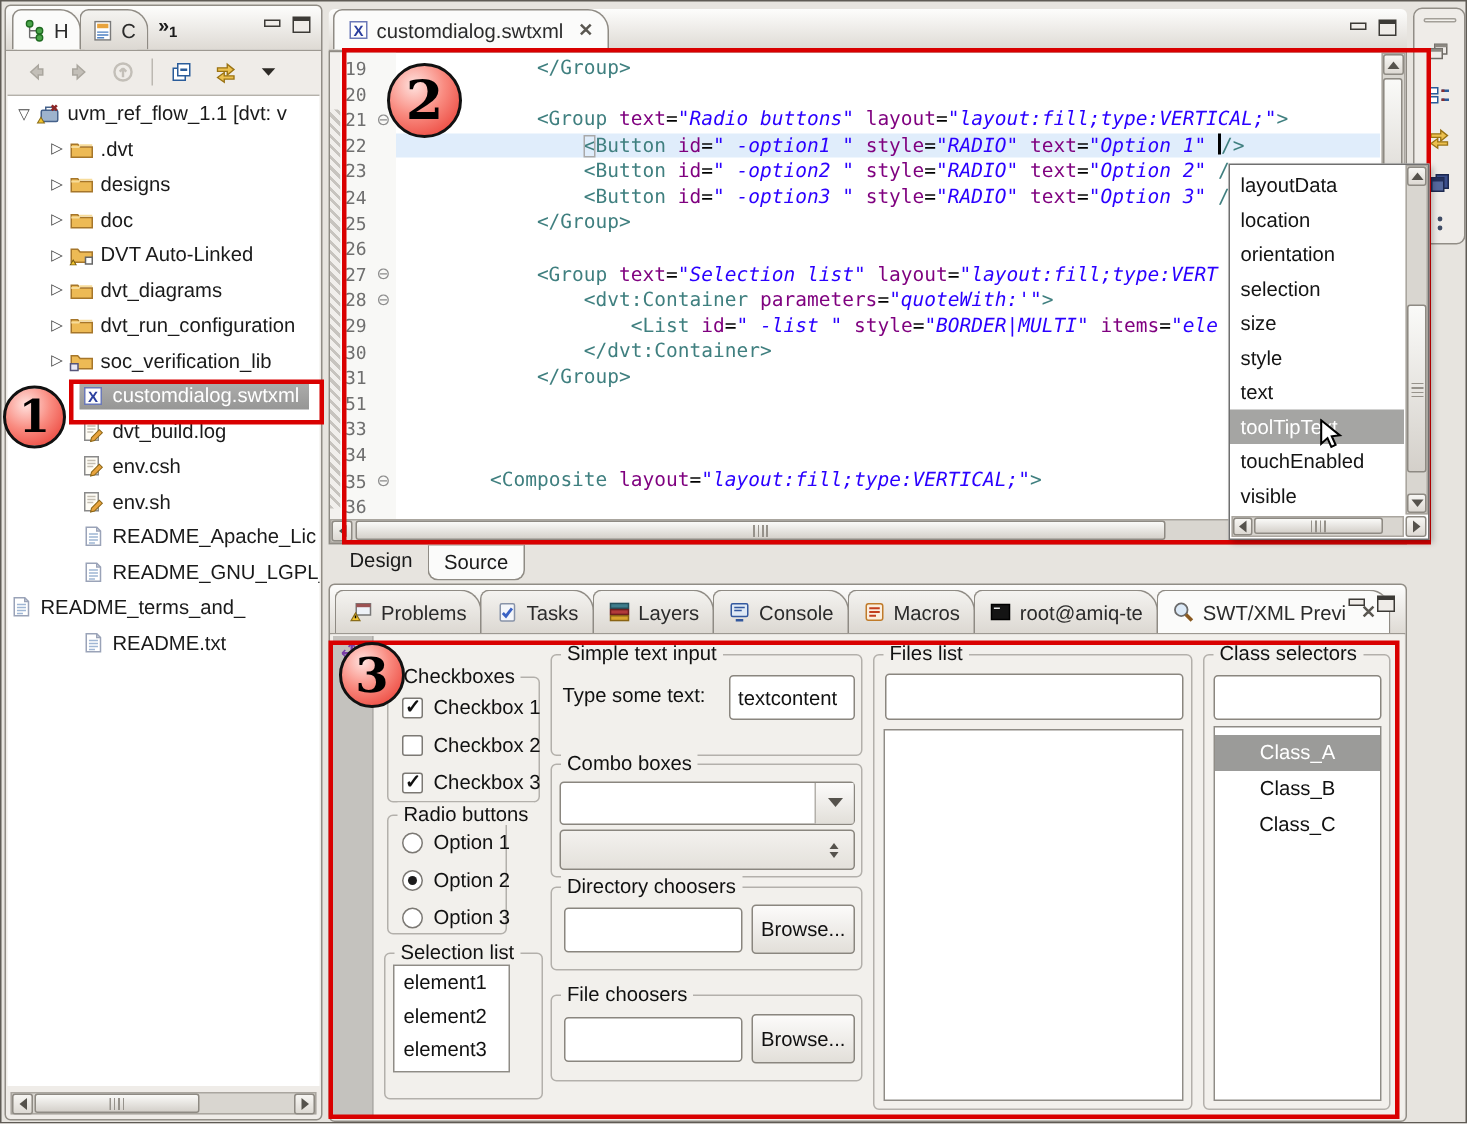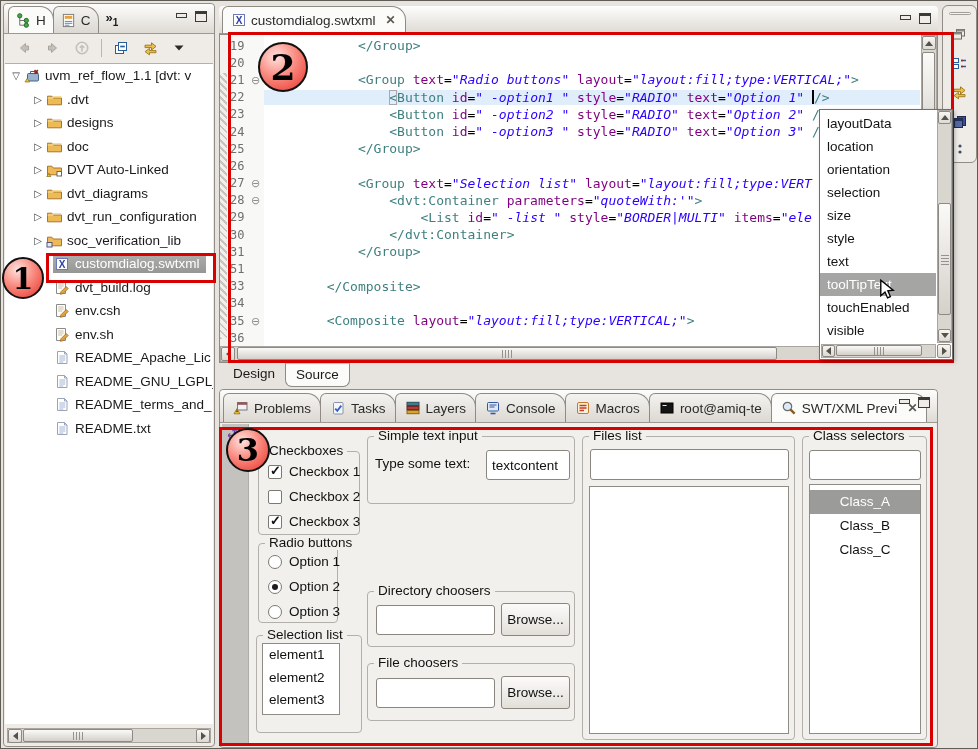--- a/index.html
+++ b/index.html
@@ -362,21 +362,21 @@
             <span class="ticon">
               <svg width="13" height="15" viewBox="0 0 13 15">
                 <path d="M1.5 1.5h7L11 4v9.5H1.5z" fill="#fff" stroke="#9aa3b8"></path>
                 <path d="M8.5 1.5V4H11" fill="none" stroke="#9aa3b8"></path>
                 <path d="M3.3 6h6M3.3 8h6M3.3 10h6M3.3 12h4" stroke="#9fb6d4"></path>
               </svg>
             </span>
             <span class="tlabel">README_GNU_LGPL_</span>
           </span>
         </div>
-        <div class="trow" style="padding-left: 48px;">
+        <div class="trow" style="">
           <span style="display: flex; align-items: center;">
             <span class="ticon">
               <svg width="13" height="15" viewBox="0 0 13 15">
                 <path d="M1.5 1.5h7L11 4v9.5H1.5z" fill="#fff" stroke="#9aa3b8"></path>
                 <path d="M8.5 1.5V4H11" fill="none" stroke="#9aa3b8"></path>
                 <path d="M3.3 6h6M3.3 8h6M3.3 10h6M3.3 12h4" stroke="#9fb6d4"></path>
               </svg>
             </span>
             <span class="tlabel">README_terms_and_</span>
           </span>
@@ -495,21 +495,20 @@
             <span class="ltxt"><span class="tk-p">            </span><span class="tk-t">&lt;/Group&gt;</span></span>
           </div>
           <div class="eline">
             <span class="lnum">51</span>
             <span class="lfold"></span>
             <span class="ltxt"></span>
           </div>
           <div class="eline">
             <span class="lnum">33</span>
             <span class="lfold"></span>
-            <span class="ltxt"><span class="tk-p">        </span><span class="tk-t">&lt;/Composite&gt;</span></span>
           </div>
           <div class="eline">
             <span class="lnum">34</span>
             <span class="lfold"></span>
             <span class="ltxt"></span>
           </div>
           <div class="eline">
             <span class="lnum">35</span>
             <span class="lfold">⊖</span>
             <span class="ltxt"><span class="tk-p">        </span><span class="tk-t">&lt;Composite</span><span class="tk-p"> </span><span class="tk-a">layout</span><span class="tk-p">=</span><span class="tk-v">"layout:fill;type:VERTICAL;"</span><span class="tk-t">&gt;</span></span>
@@ -756,20 +755,34 @@
             <div class="litem">element3</div>
           </div>
       </div>
 
       <div class="group" style="left:146px;top:13px;width:208px;height:68px;">
         <div class="gtitle">Simple text input</div>
         <div class="flabel" style="left:7px;top:19px;text-align:right;">Type some text:</div>
         <input class="tfield" style="left: 118px; top: 13px; width: 84px; height: 28px;" value="textcontent">
       </div>
 
+      <div class="group" style="left:146px;top:86px;width:208px;height:76px;">
+        <div class="gtitle">Combo boxes</div>
+        <div class="combo" style="left:5px;top:11px;width:197px;height:29px;">
+          <div class="cbtn">
+              <span class="tri dn" style="border-width:5px;border-top-width:6px;"></span>
+            </div>
+        </div>
+        <div class="combo gray" style="left:5px;top:43px;width:197px;height:27px;">
+          <div class="cbtn" style="background:transparent;border-left:none;">
+            <span class="tri up" style="border-width:3.5px;border-bottom-width:4.5px;margin:0 0 2px;"></span>
+            <span class="tri dn" style="border-width:3.5px;border-top-width:4.5px;margin:0;"></span>
+          </div>
+        </div>
+      </div>
 
       <div class="group" style="left:146px;top:168px;width:208px;height:56px;">
         <div class="gtitle">Directory choosers</div>
         <input class="tfield" style="left: 8px; top: 13px; width: 119px; height: 29px;">
         <button class="btn97" style="left:133px;top:11px;width:69px;height:33px;">Browse...</button>
       </div>
 
       <div class="group" style="left:146px;top:240px;width:208px;height:58px;">
         <div class="gtitle">File choosers</div>
         <input class="tfield" style="left: 8px; top: 14px; width: 119px; height: 29px;">

